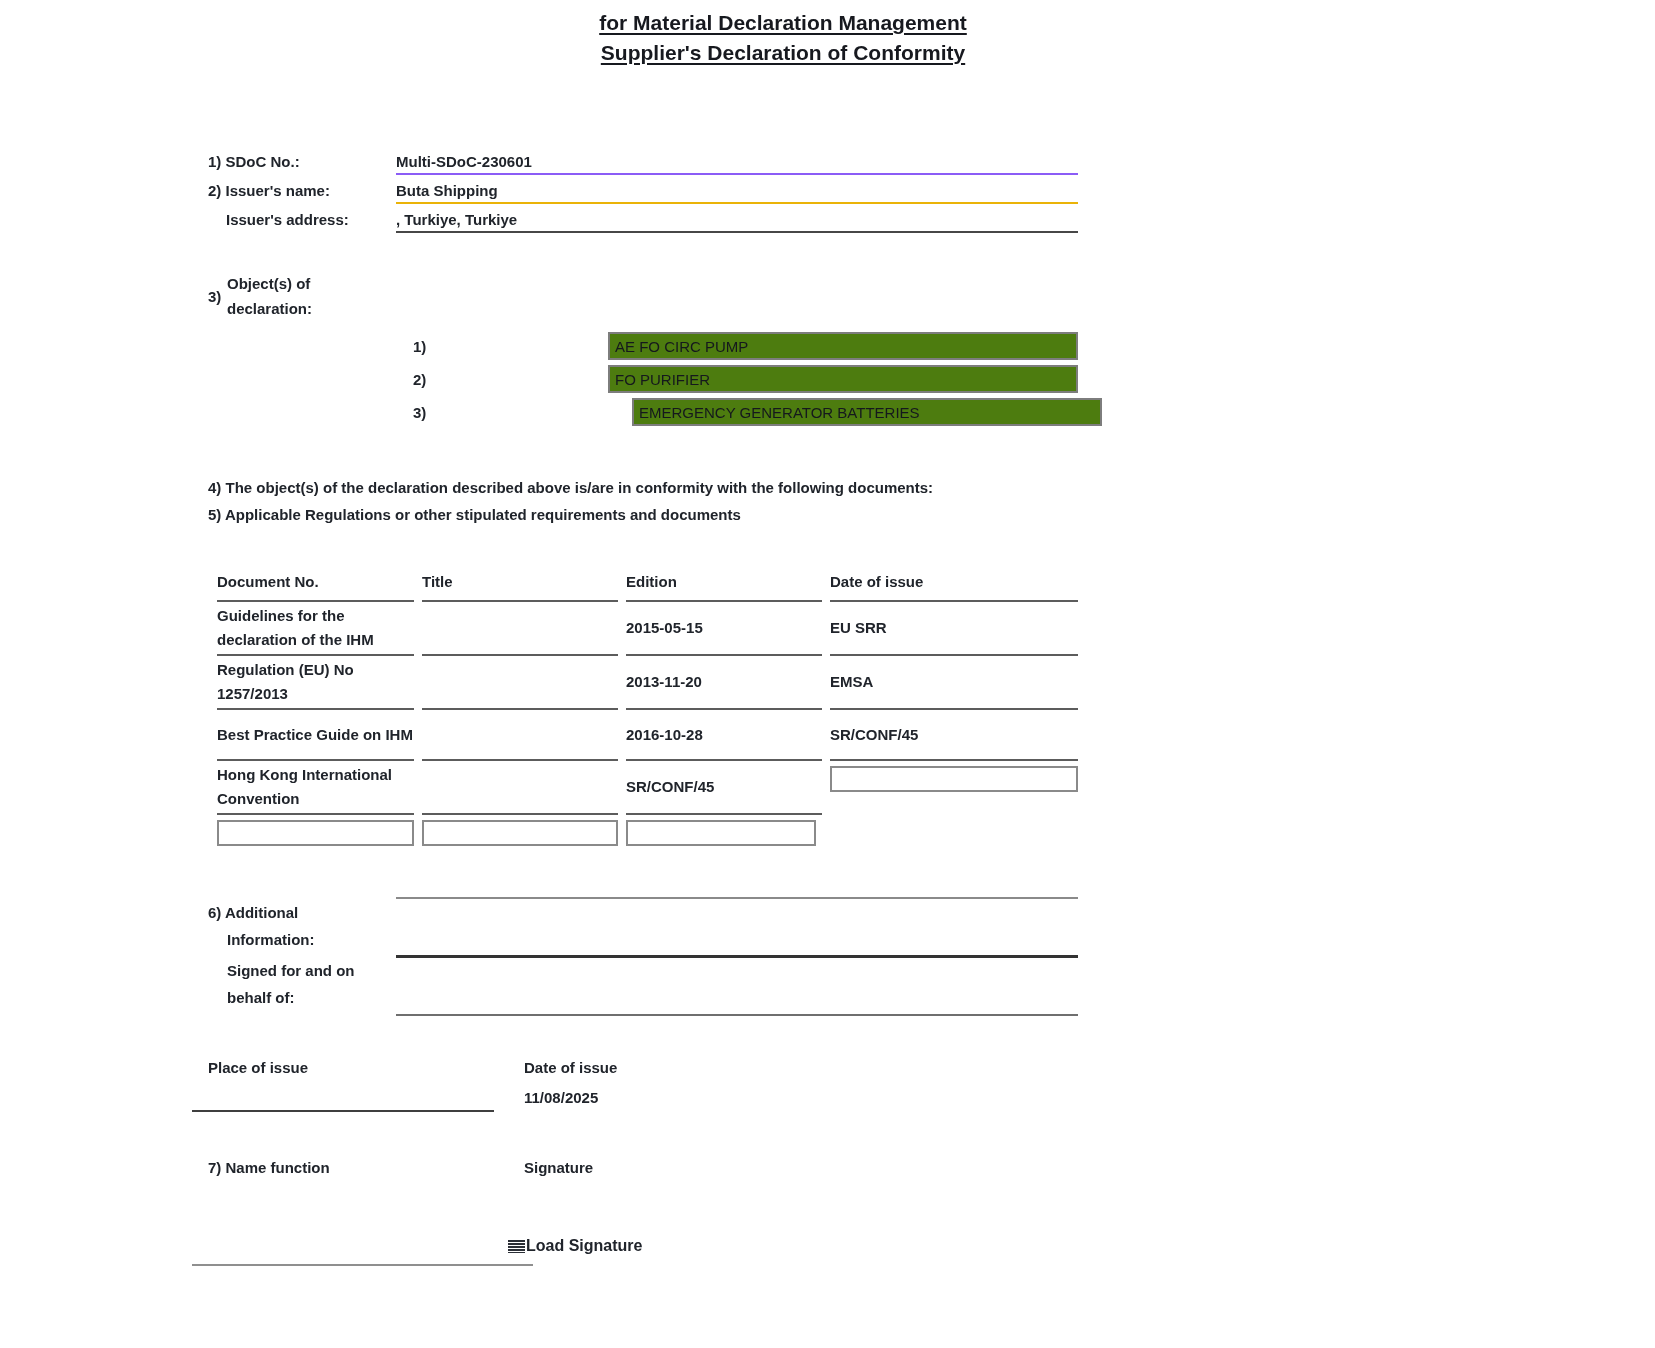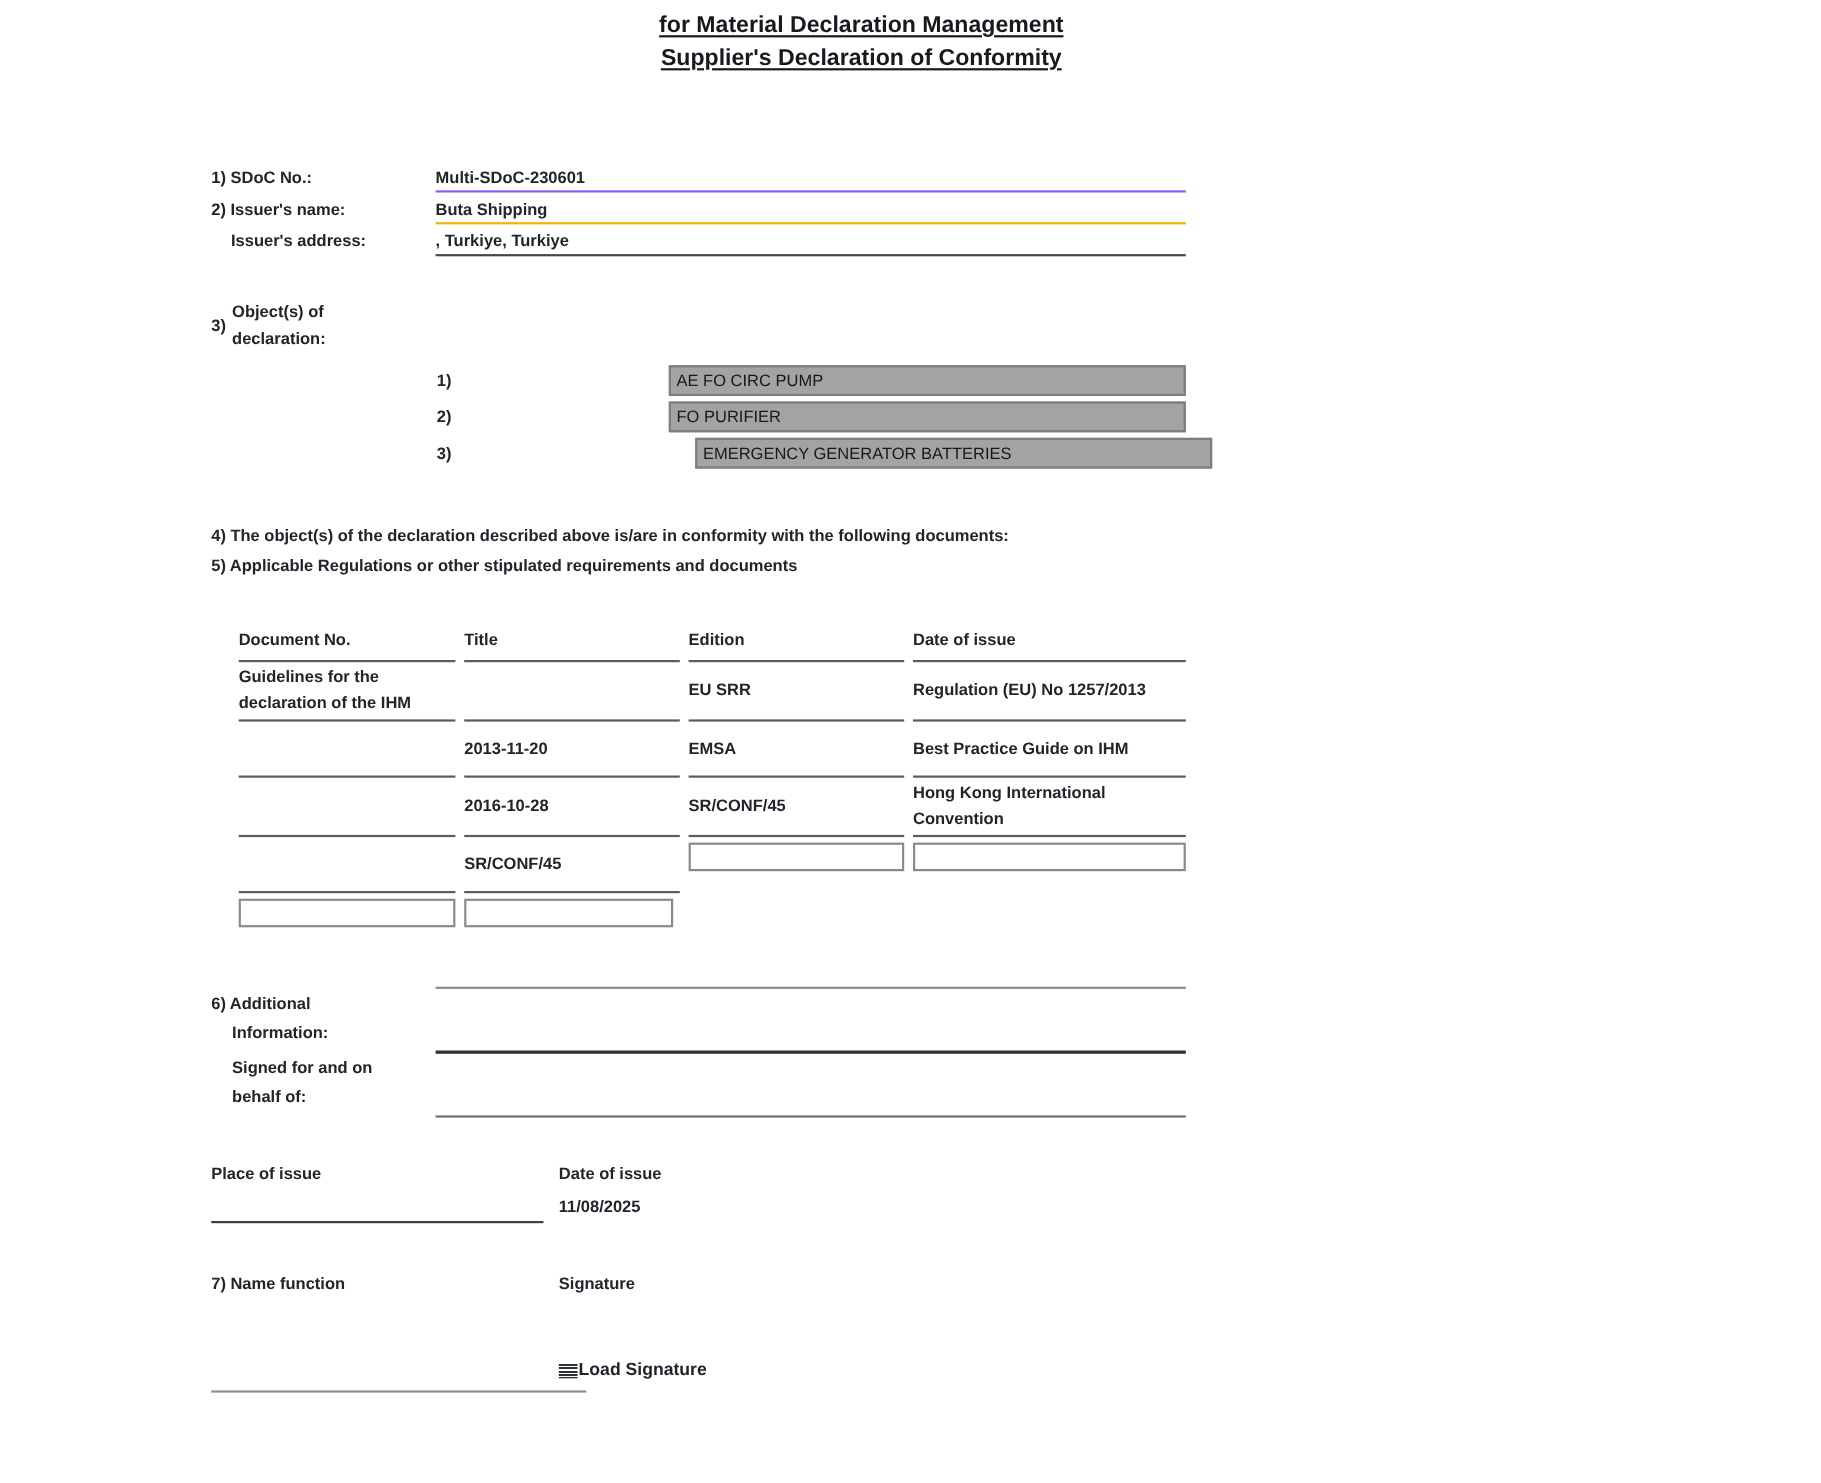--- a/index.html
+++ b/index.html
@@ -27,20 +27,21 @@
     text-decoration: underline;
     text-decoration-thickness: 2px;
     text-underline-offset: 3px;
   }
   .lbl {
     position: absolute;
     font-size: 15px;
     font-weight: 700;
     line-height: 20px;
     white-space: nowrap;
+    margin-left: 16px;
   }
   .fline {
     position: absolute;
     left: 396px;
     width: 682px;
     height: 23px;
     box-sizing: border-box;
     font-size: 15px;
     font-weight: 700;
     line-height: 20px;
@@ -49,21 +50,21 @@
   .fl-1 { border-bottom: 2px solid #8b5cf6; }
   .fl-2 { border-bottom: 2px solid #eab308; }
   .fl-3 { border-bottom: 2px solid #474747; }
   .objbox {
     position: absolute;
     left: 608px;
     width: 470px;
     height: 28px;
     box-sizing: border-box;
     border: 2px solid #7d7d7d;
-    background: #a3a3a3;
+    background: #4d7c0f;
     font-family: "Liberation Sans", sans-serif;
     font-size: 15px;
     font-weight: 400;
     color: #15181d;
     padding: 0 5px;
     outline: none;
   }
   .doc-table {
     position: absolute;
     left: 217px;
@@ -186,20 +187,21 @@
   <div class="lbl" style="left:192px; top:505px;">5) Applicable Regulations or other stipulated requirements and documents</div>
 
   <div class="doc-table">
     <div class="th">Document No.</div>
     <div class="th">Title</div>
     <div class="th">Edition</div>
     <div class="th">Date of issue</div>
 
     <div class="td">Guidelines for the declaration of the IHM</div>
     <div class="td"></div>
+    <div class="td">2015-05-15</div>
 
     <div class="td">EU SRR</div>
     <div class="td">Regulation (EU) No 1257/2013</div>
     <div class="td"></div>
     <div class="td">2013-11-20</div>
 
     <div class="td">EMSA</div>
     <div class="td">Best Practice Guide on IHM</div>
     <div class="td"></div>
     <div class="td">2016-10-28</div>

